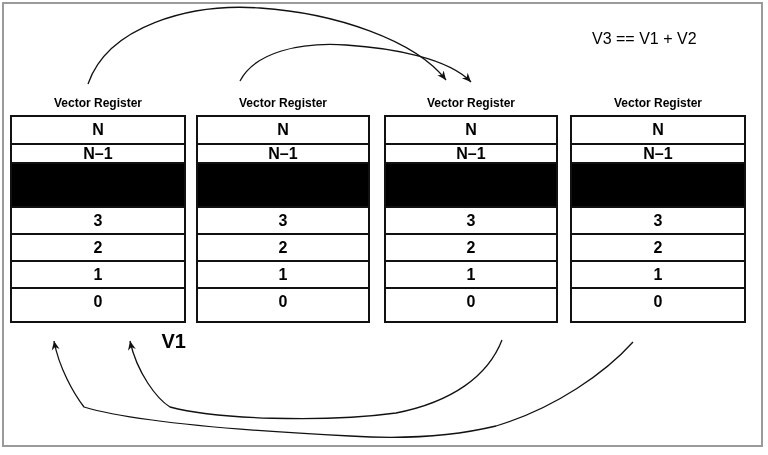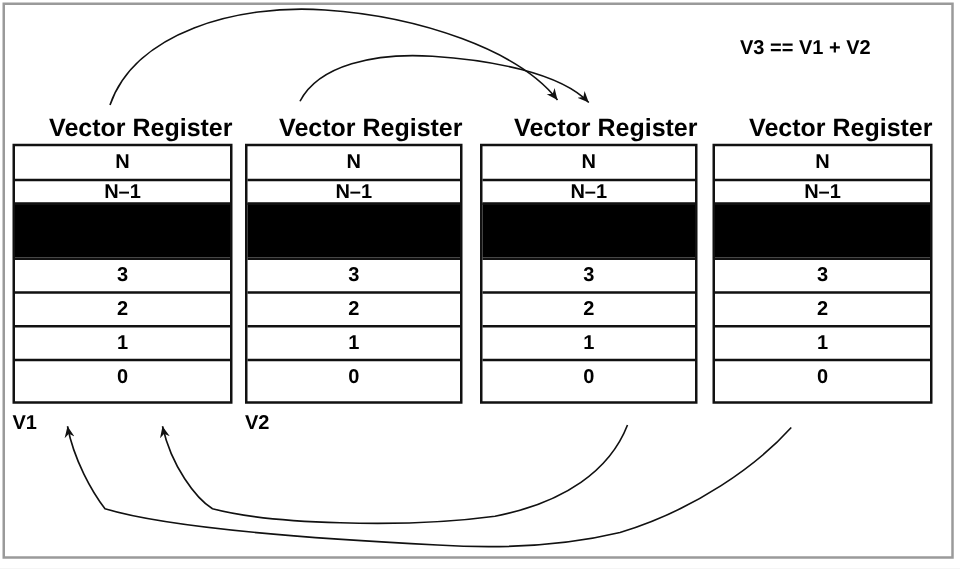--- a/index.html
+++ b/index.html
@@ -18,42 +18,42 @@
   }
   .arrows-layer{position:absolute; left:0; top:0; width:768px; height:455px; pointer-events:none;}
   .arrows-layer path.arrow{fill:none; stroke:var(--line); stroke-width:1.3px;}
   .arrows-layer marker path{fill:var(--line); stroke:none;}
   .vr-group{position:absolute; top:93px;}
   .vr-group.t1{left:10px; width:176px;}
   .vr-group.t2{left:196px; width:174px;}
   .vr-group.t3{left:384px; width:174px;}
   .vr-group.t4{left:570px; width:176px;}
   .vr-title{
-    height:22px; line-height:20px; text-align:right;
-    font-size:20px; font-weight:bold; white-space:nowrap;
+    height:22px; line-height:20px; text-align:center;
+    font-size:12px; font-weight:bold; white-space:nowrap;
   }
   .vr-table{
     height:208px; border:2px solid var(--line); box-sizing:border-box;
     display:flex; flex-direction:column; background:var(--background);
   }
   .vr-cell{
     display:flex; align-items:center; justify-content:center;
     font-size:16px; font-weight:bold; box-sizing:border-box;
   }
   .vr-cell + .vr-cell{border-top:2px solid var(--line);}
   .vr-cell:nth-child(1){height:26px;}
   .vr-cell:nth-child(2){height:19px;}
   .vr-cell:nth-child(3){height:44px;}
   .vr-cell:nth-child(n+4){height:27px;}
   .vr-cell.filled{background:var(--fill);}
   .vr-name{
-    margin-top:7px; text-align:left; font-size:16px; font-weight:bold;
+    margin-top:7px; text-align:right; font-size:20px; font-weight:bold;
   }
   .equations{
-    position:absolute; left:592px; top:29px; font-size:16px; font-weight:bold;
+    position:absolute; left:592px; top:29px; font-size:16px; font-weight:normal;
     line-height:20px; white-space:nowrap;
   }
 </style>
 </head>
 <body>
 
 <div class="canvas">
 
   <div class="outer-frame"></div>
 
@@ -91,21 +91,20 @@
     <div class="vr-title">Vector Register</div>
     <div class="vr-table">
       <div class="vr-cell">N</div>
       <div class="vr-cell">N–1</div>
       <div class="vr-cell filled"></div>
       <div class="vr-cell">3</div>
       <div class="vr-cell">2</div>
       <div class="vr-cell">1</div>
       <div class="vr-cell">0</div>
     </div>
-    <div class="vr-name">V2</div>
   </div>
 
   <div class="vr-group t3">
     <div class="vr-title">Vector Register</div>
     <div class="vr-table">
       <div class="vr-cell">N</div>
       <div class="vr-cell">N–1</div>
       <div class="vr-cell filled"></div>
       <div class="vr-cell">3</div>
       <div class="vr-cell">2</div>

